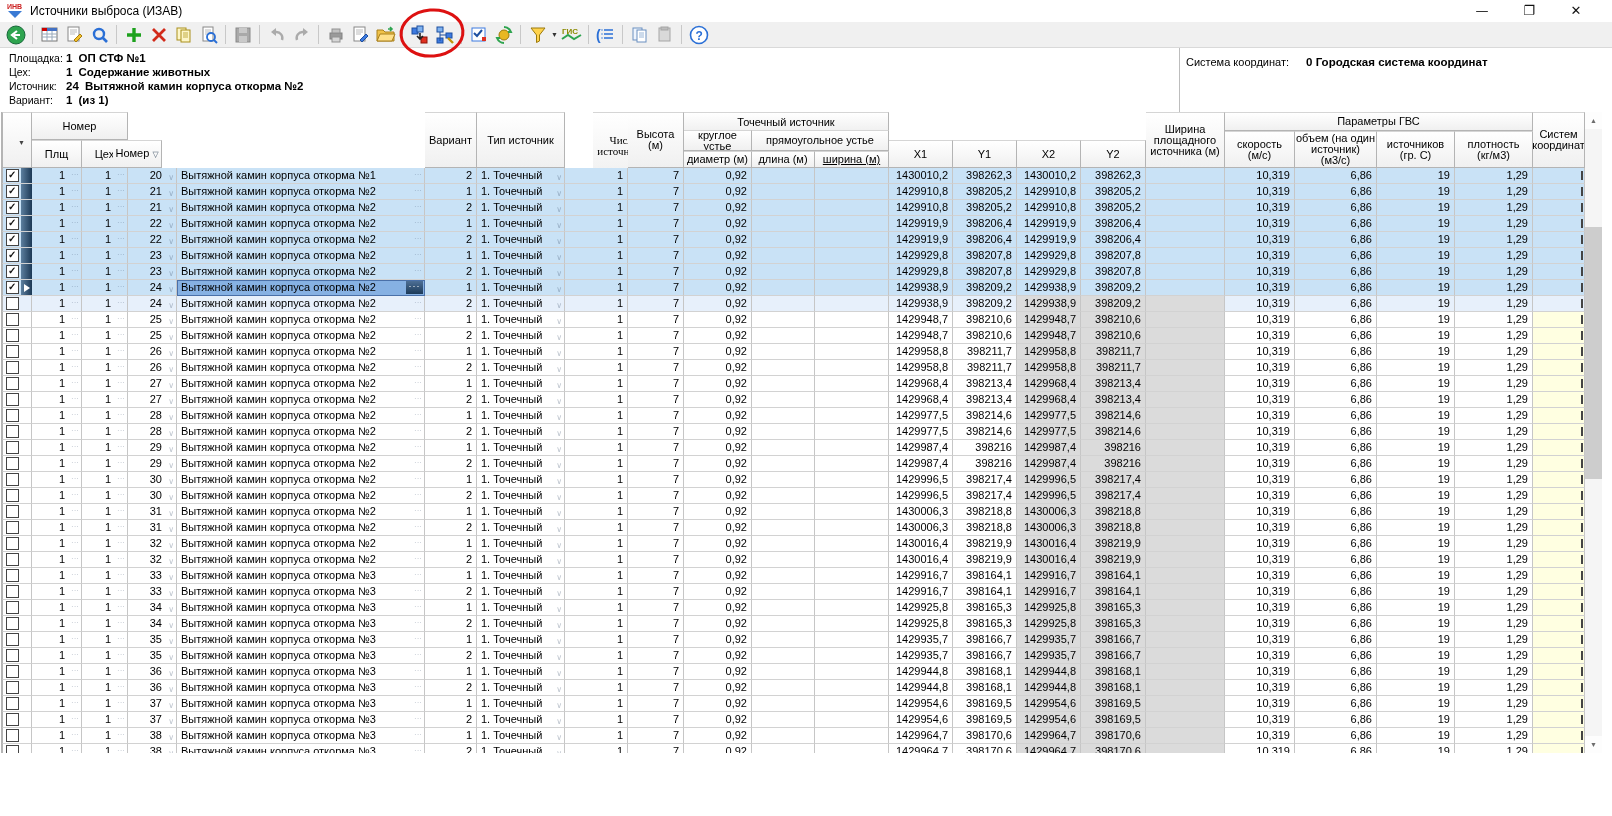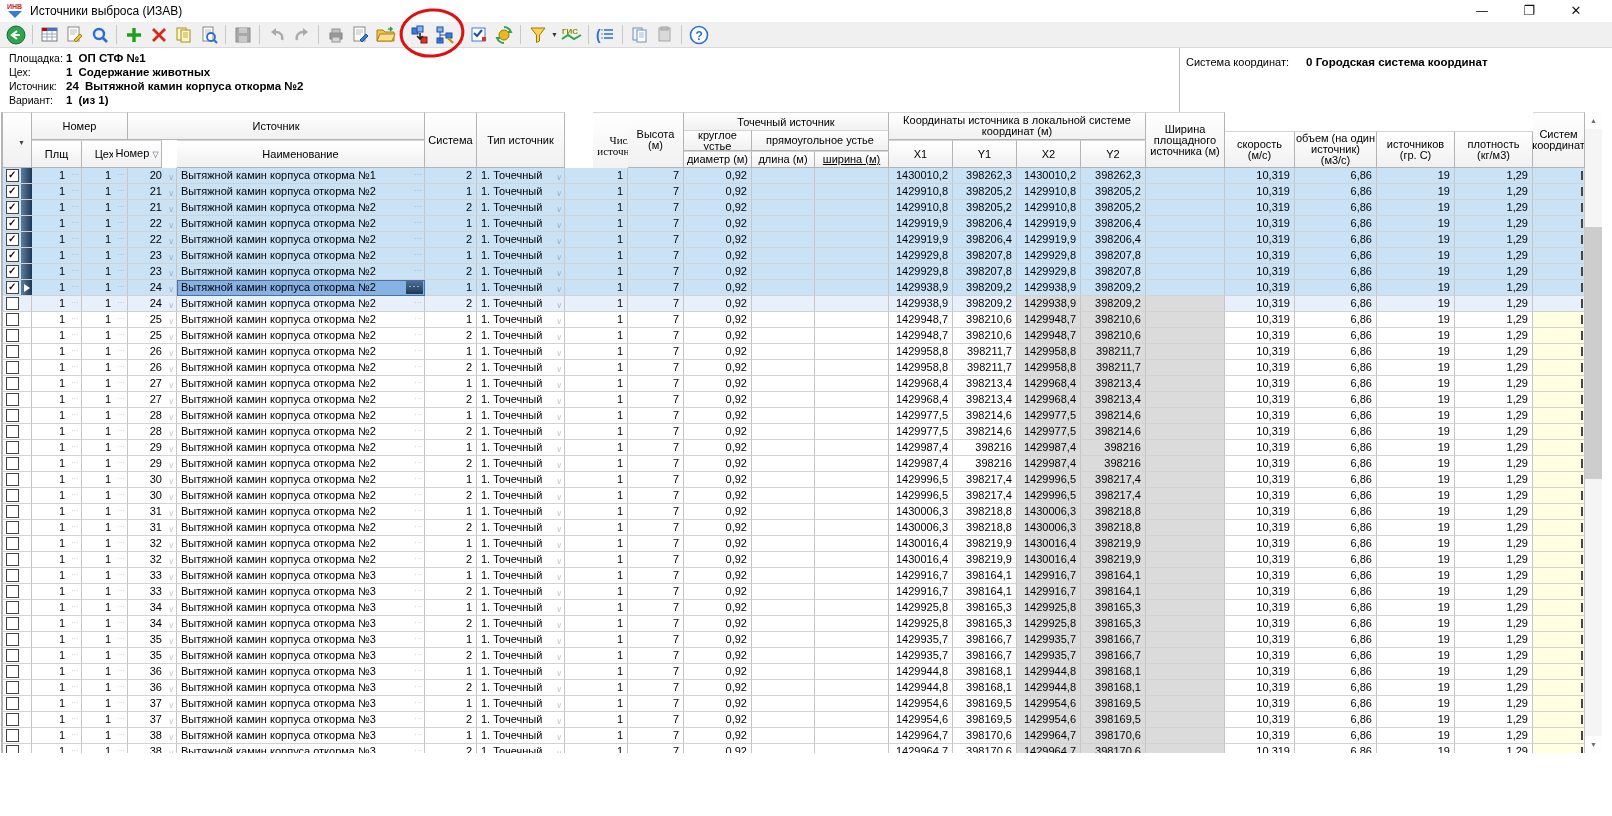--- a/index.html
+++ b/index.html
@@ -255,45 +255,42 @@
 <svg class="annot" viewBox="0 0 68 54">
   <ellipse cx="34" cy="27" rx="31" ry="23" fill="none" stroke="#dd1111" stroke-width="3" transform="rotate(-5 34 27)"></ellipse>
 </svg>
 
 <div class="gridborder"></div>
 <div class="grid" id="grid">
     <div class="hcell first" style="left: 2px; top: 0px; width: 30px; height: 56px;"><span style="position:absolute;right:6px;top:24px;font-size:7px;color:#444">▼</span></div>
     <div class="hcell" style="left: 32px; top: 0px; width: 96px; height: 28px;">Номер</div>
     <div class="hcell" style="left: 32px; top: 28px; width: 50px; height: 28px;">Плщ</div>
     <div class="hcell" style="left: 82px; top: 28px; width: 46px; height: 28px;">Цех</div>
-    <div class="hcell" style="left: 128px; top: 0px; width: 297px; height: 28px;">Источник</div>
     <div class="hcell" style="left: 113px; top: 28px; width: 49px; height: 28px;"><span>Номер <span style="font-size:8px;color:#567">▽</span></span></div>
-    <div class="hcell" style="left: 177px; top: 28px; width: 248px; height: 28px;">Наименование</div>
-    <div class="hcell" style="left: 425px; top: 0px; width: 52px; height: 56px;">Система</div>
+    <div class="hcell" style="left: 425px; top: 0px; width: 52px; height: 56px;">Вариант</div>
     <div class="hcell" style="left: 477px; top: 0px; width: 88px; height: 56px;">Тип источник</div>
     <div class="hcell" style="left: 593px; top: 0px; width: 63px; height: 68px; font-family: Liberation Serif, serif;">Число
 источников</div>
     <div class="hcell" style="left: 628px; top: 0px; width: 56px; height: 56px;">Высота
 (м)</div>
     <div class="hcell" style="left: 684px; top: 0px; width: 205px; height: 20px;">Точечный источник</div>
     <div class="hcell" style="left: 684px; top: 18px; width: 68px; height: 21px;">круглое
 устье</div>
     <div class="hcell" style="left: 752px; top: 18px; width: 137px; height: 21px;">прямоугольное устье</div>
     <div class="hcell" style="left: 684px; top: 39px; width: 68px; height: 17px;">диаметр (м)</div>
     <div class="hcell" style="left: 752px; top: 39px; width: 63px; height: 17px;">длина (м)</div>
     <div class="hcell" style="left: 815px; top: 39px; width: 74px; height: 17px; text-decoration: underline;">ширина (м)</div>
-    <div class="hcell" style="left: 889px; top: 0px; width: 257px; height: 28px;">Координаты источника в локальной системе
-координат (м)</div>
     <div class="hcell" style="left: 889px; top: 28px; width: 64px; height: 28px;">X1</div>
     <div class="hcell" style="left: 953px; top: 28px; width: 64px; height: 28px;">Y1</div>
     <div class="hcell" style="left: 1017px; top: 28px; width: 64px; height: 28px;">X2</div>
     <div class="hcell" style="left: 1081px; top: 28px; width: 65px; height: 28px;">Y2</div>
     <div class="hcell" style="left: 1146px; top: 0px; width: 79px; height: 56px;">Ширина
 площадного
 источника (м)</div>
+    <div class="hcell" style="left: 1225px; top: 0px; width: 308px; height: 19px;">Параметры ГВС</div>
     <div class="hcell" style="left: 1225px; top: 19px; width: 70px; height: 37px;">скорость
 (м/с)</div>
     <div class="hcell" style="left: 1295px; top: 19px; width: 82px; height: 37px;">объем (на один
 источник)
 (м3/с)</div>
     <div class="hcell" style="left: 1377px; top: 19px; width: 78px; height: 37px;">источников
 (гр. С)</div>
     <div class="hcell" style="left: 1455px; top: 19px; width: 78px; height: 37px;">плотность
 (кг/м3)</div>
     <div class="hcell" style="left: 1533px; top: 0px; width: 52px; height: 56px;">Систем

